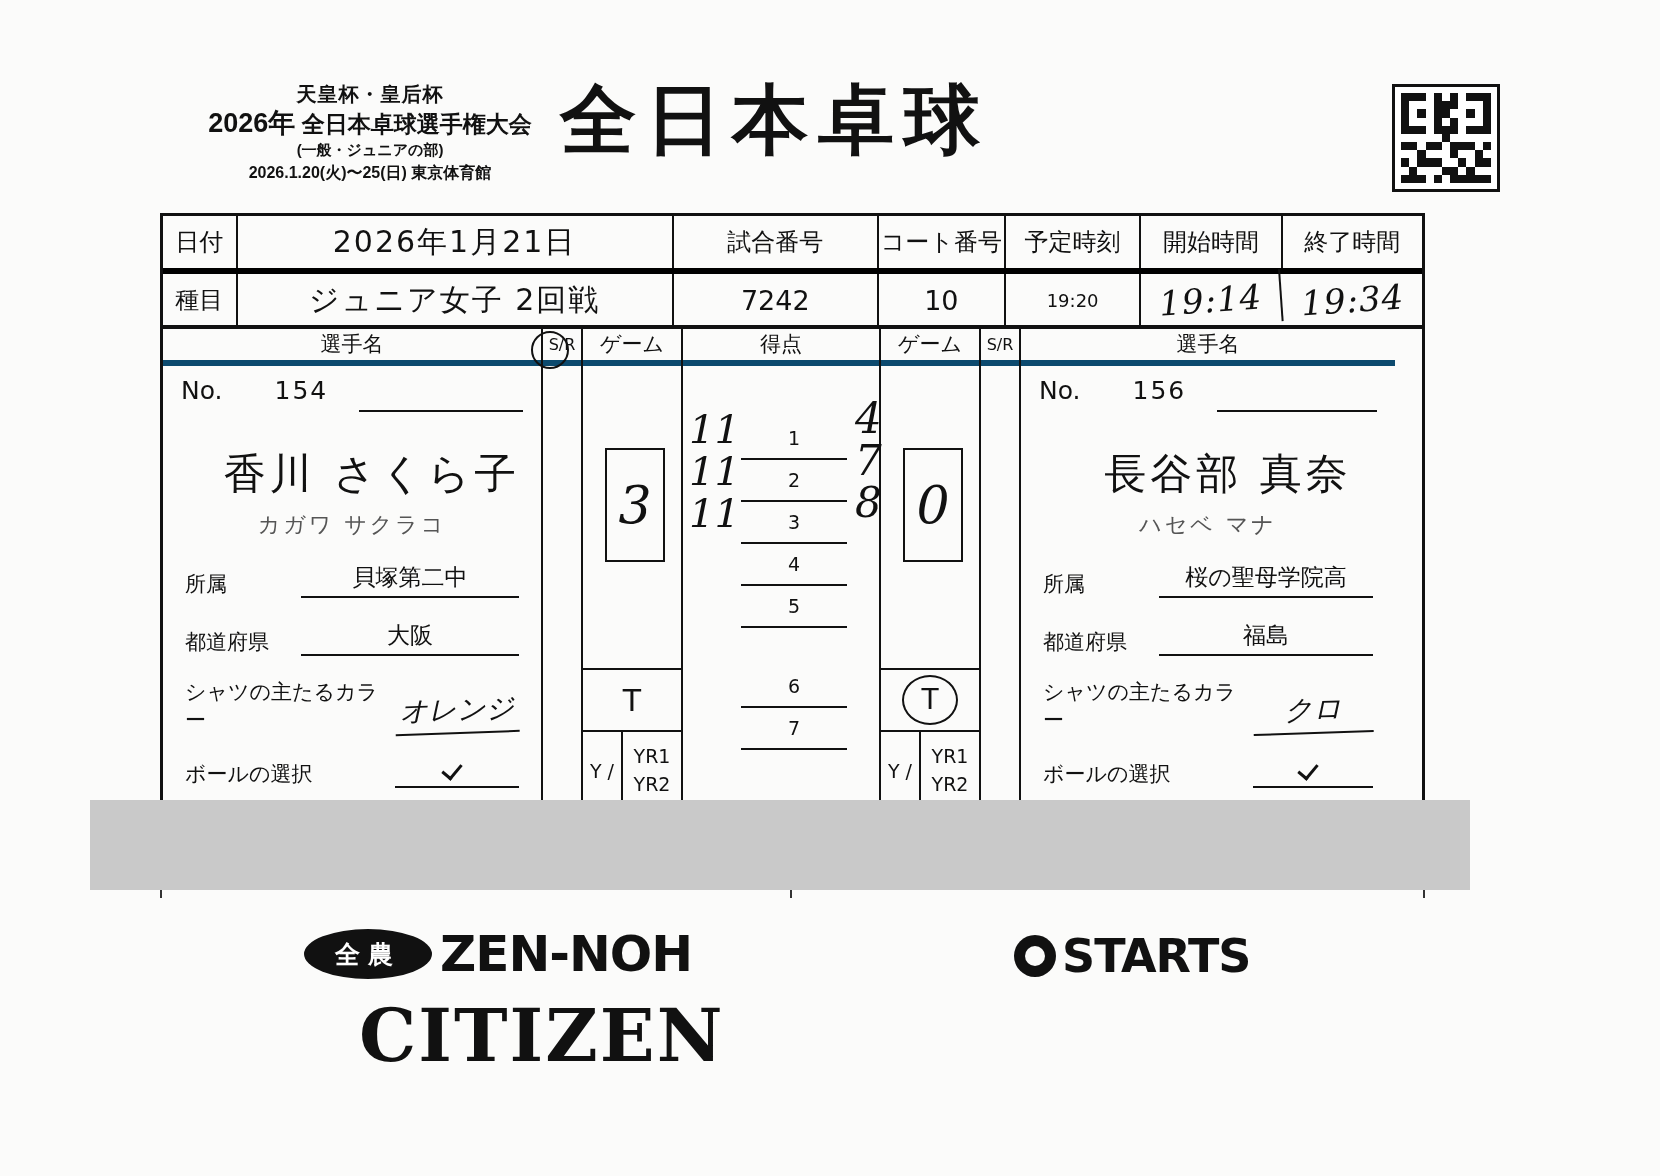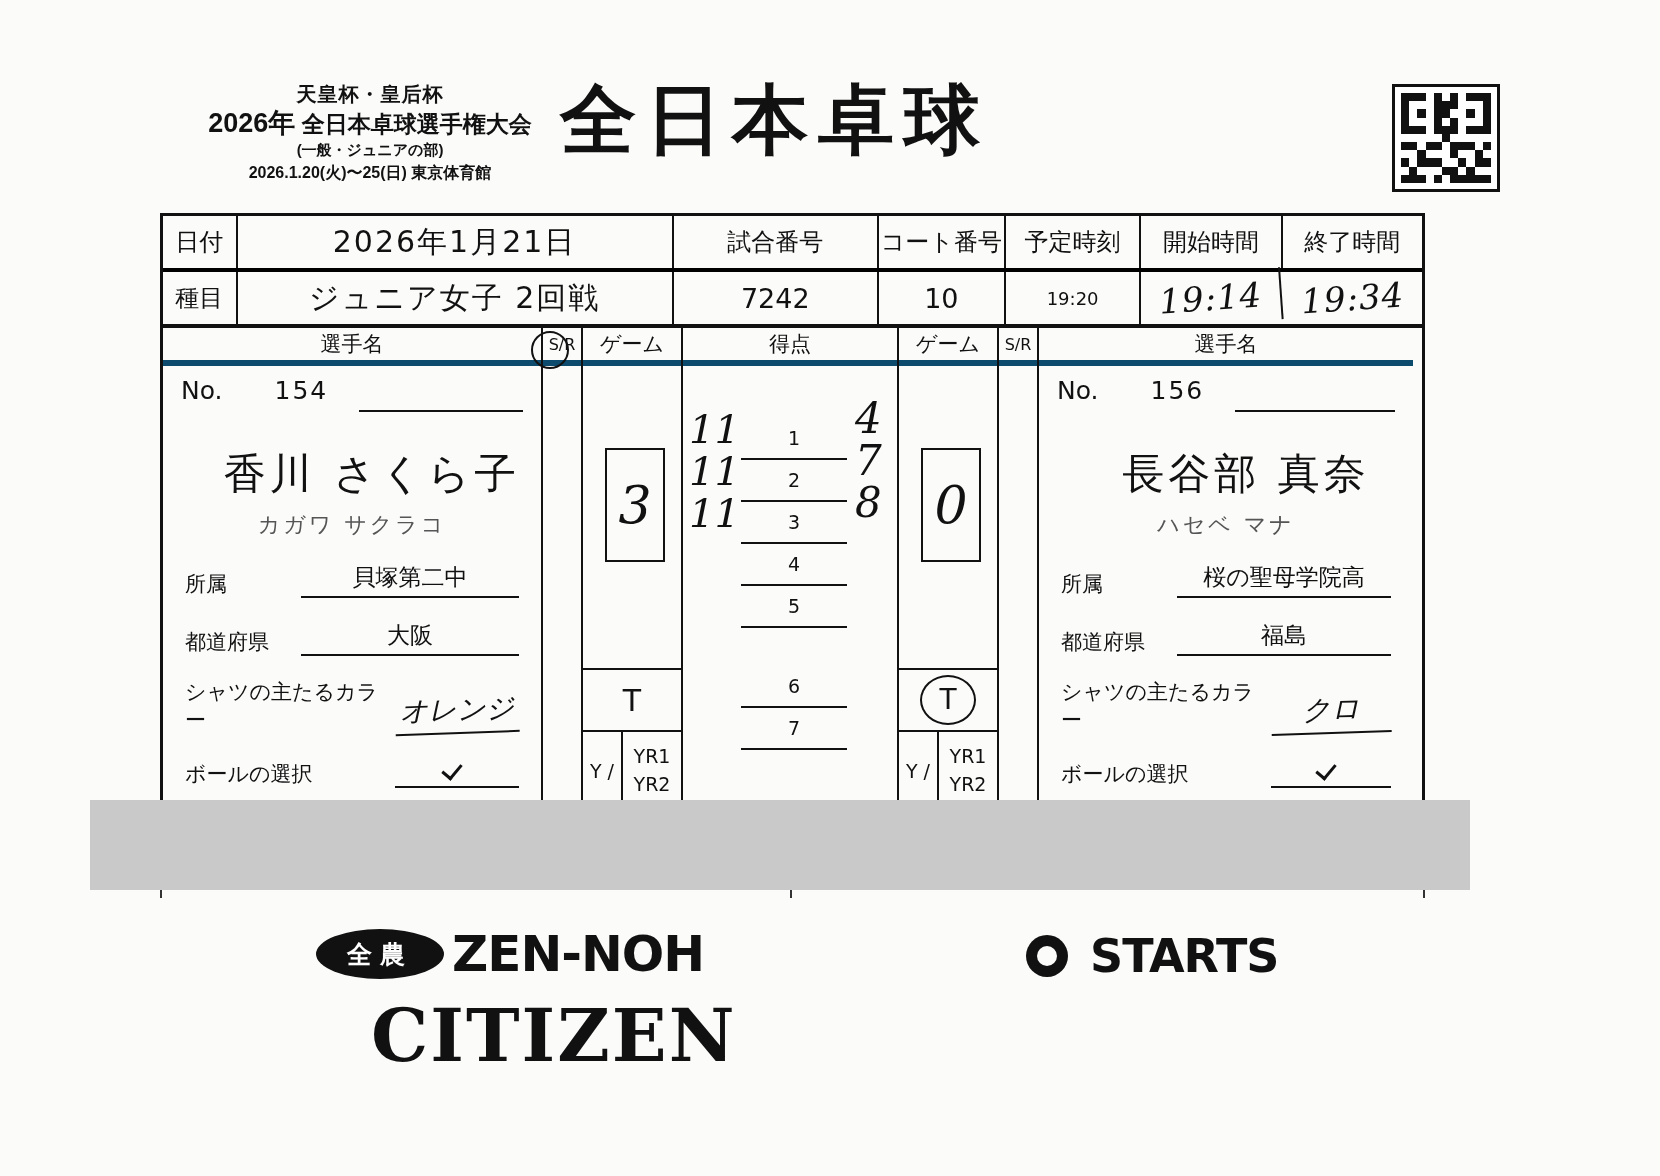--- a/index.html
+++ b/index.html
@@ -97,21 +97,21 @@
     left: 160px;
     top: 213px;
     width: 1265px;
     border: 3px solid #111;
     box-sizing: border-box;
   }
   .info-row {
     display: flex;
     height: 52px;
   }
-  .info-row + .info-row { border-top: 4px solid #000000; }
+  .info-row + .info-row { border-top: 6px solid #000000; }
   .info-cell {
     border-right: 2px solid #111;
     box-sizing: border-box;
     display: flex;
     align-items: center;
     justify-content: center;
     font-size: 24px;
     font-family: "DejaVu Sans", sans-serif;
   }
   .info-cell:last-child { border-right: none; }
@@ -146,21 +146,21 @@
   }
   .col {
     box-sizing: border-box;
     border-right: 2px solid #111;
     position: relative;
   }
   .col:last-child { border-right: none; }
   .col-player { width: 380px; }
   .col-sr { width: 40px; }
   .col-game { width: 100px; }
-  .col-points { width: 216px; }
+  .col-points { width: 198px; }
   .col-game2 { width: 100px; }
   .col-sr2 { width: 40px; }
   .col-player2 { width: 374px; }
 
   .colhead {
     height: 38px;
     border-bottom: 6px solid #0c4a6e;
     display: flex;
     align-items: center;
     justify-content: center;
@@ -373,21 +373,21 @@
     position: absolute;
     top: 858px;
     width: 2px;
     height: 40px;
     background: #333;
   }
 
   
   .sponsors {
     position: absolute;
-    left: 16px;
+    left: 4px;
     top: 915px;
     width: 1548px;
     height: 180px;
   }
   .zen {
     position: absolute;
     left: 300px;
     top: 10px;
     display: flex;
     align-items: center;
@@ -412,21 +412,20 @@
     font-weight: bold;
     font-family: "DejaVu Sans", sans-serif;
     letter-spacing: -1px;
   }
   .starts {
     position: absolute;
     left: 1010px;
     top: 14px;
     display: flex;
     align-items: center;
-    gap: 16px;
   }
   .starts-mark {
     width: 42px;
     height: 42px;
     border-radius: 50%;
     background: #111;
     position: relative;
   }
   .starts-mark::after {
     content: "";

